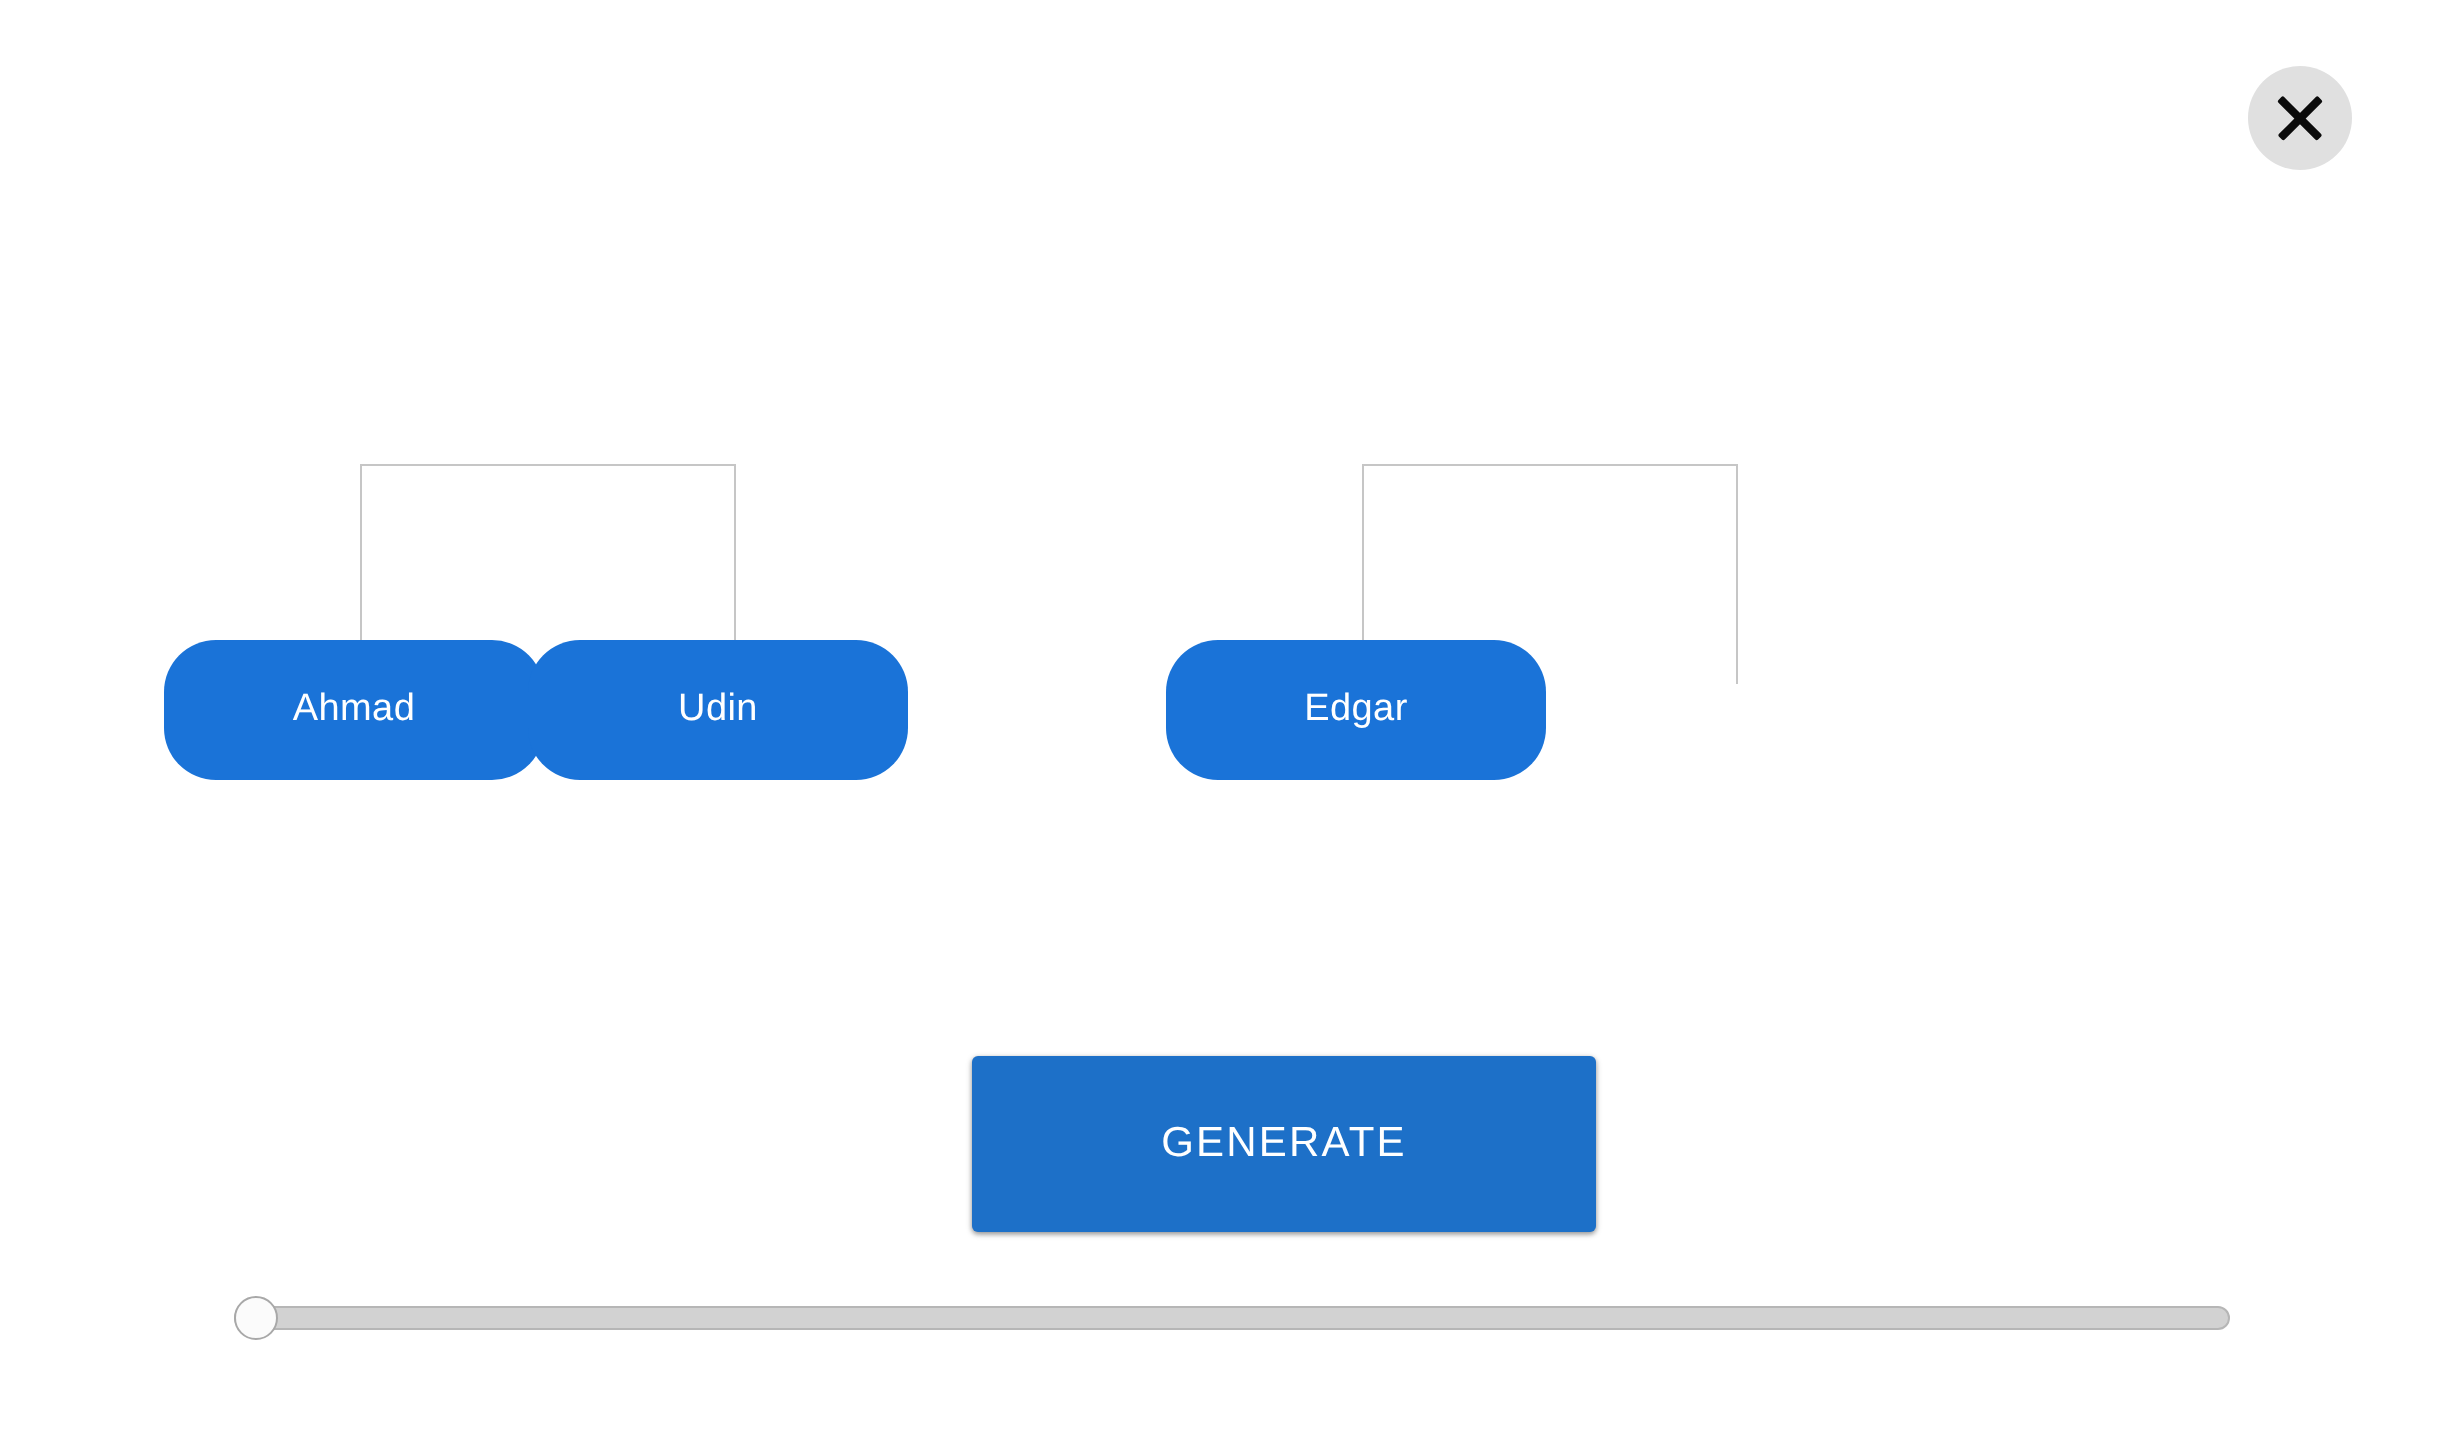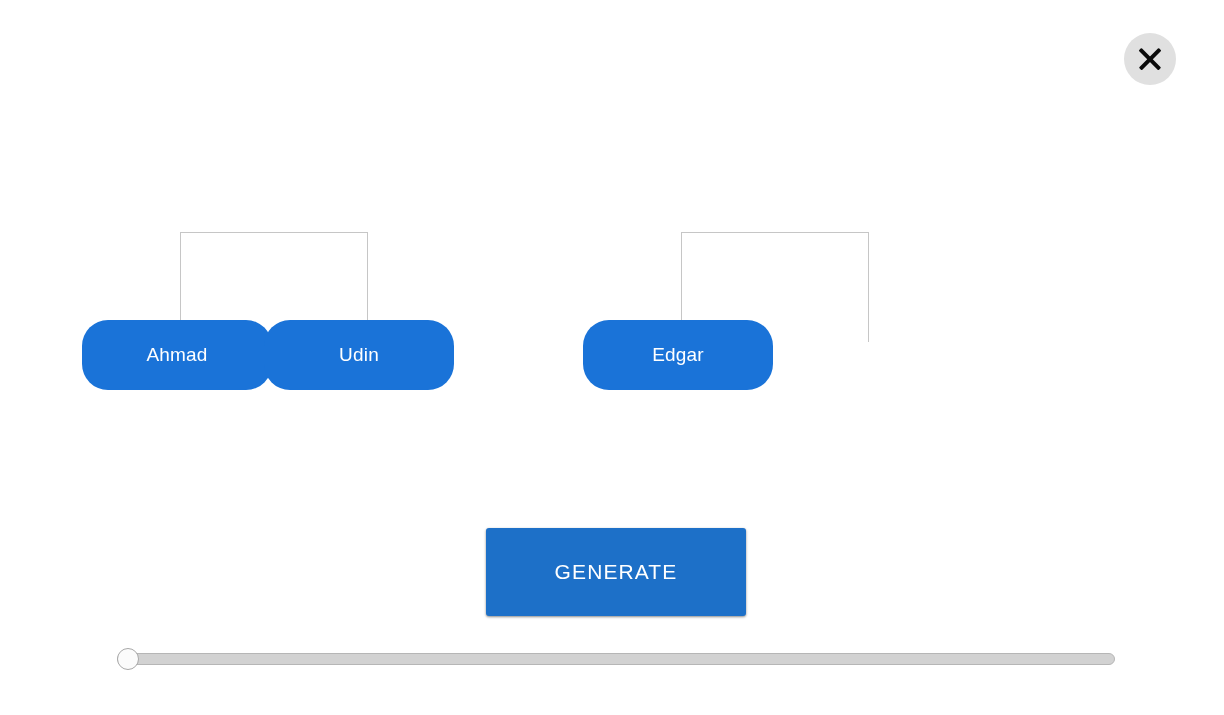--- a/index.html
+++ b/index.html
@@ -105,21 +105,21 @@
     margin-left: -8px;
   }
   .chip-row .chip:nth-child(2) { z-index: 2; }
   .chip-row .chip:nth-child(1) { z-index: 1; }
 
   
   .generate-btn {
     position: absolute;
     left: 486px;
     top: 528px;
-    width: 260px;
+    width: 312px;
     height: 88px;
     background: #1d70c8;
     color: #ffffff;
     border: none;
     border-radius: 3px;
     font-size: 21px;
     font-family: "Liberation Sans", sans-serif;
     letter-spacing: 1.1px;
     cursor: pointer;
     box-shadow: 0 1px 3px rgba(0,0,0,0.28), 0 1px 2px rgba(0,0,0,0.22);

